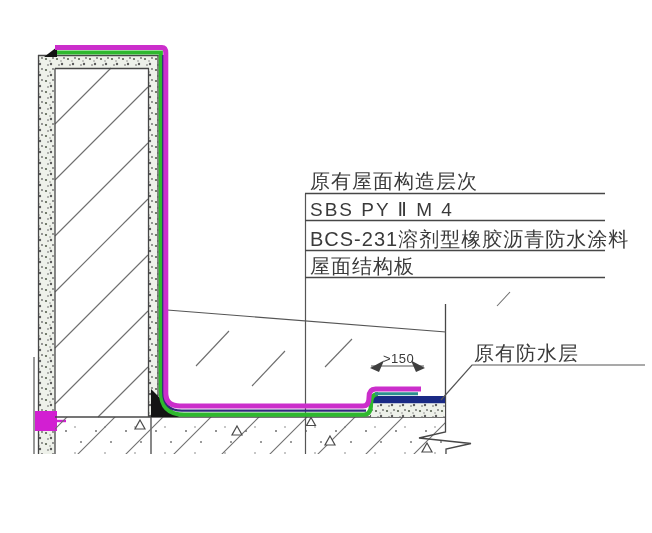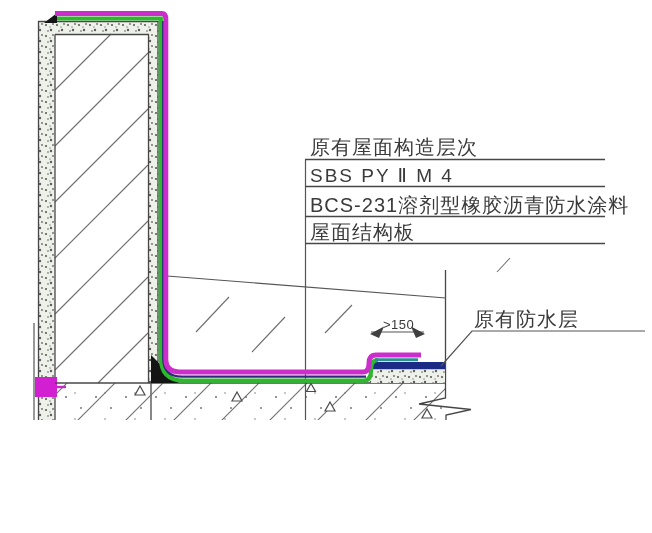--- a/index.html
+++ b/index.html
@@ -1,16 +1,16 @@
 <!DOCTYPE html>
 <html><head>
 <meta charset="utf-8">
 <style>
   html,body{margin:0;padding:0;background:#ffffff;}
-  .stage{width:652px;height:420px;position:relative;background:#ffffff;overflow:hidden;}
+  .stage{width:652px;height:420px;position:relative;background:#ffffff;overflow:hidden;margin-top:34px;}
   svg{display:block;}
   text{font-family:"Liberation Sans","DejaVu Sans",sans-serif;fill:#3a3a3a;}
   .callout-text{font-size:20px;letter-spacing:1px;}
   .sbs-text{font-size:19px;letter-spacing:2px;}
   .dim-text{font-size:13px;letter-spacing:0.5px;}
   .main-line{stroke:#474747;stroke-width:1.3;fill:none;}
   .thin-line{stroke:#555555;stroke-width:1.2;fill:none;}
   .hatch-line{stroke:#6e6e6e;stroke-width:1.1;fill:none;}
   .tri{fill:#ffffff;stroke:#4a4a4a;stroke-width:1.2;}
 </style>

